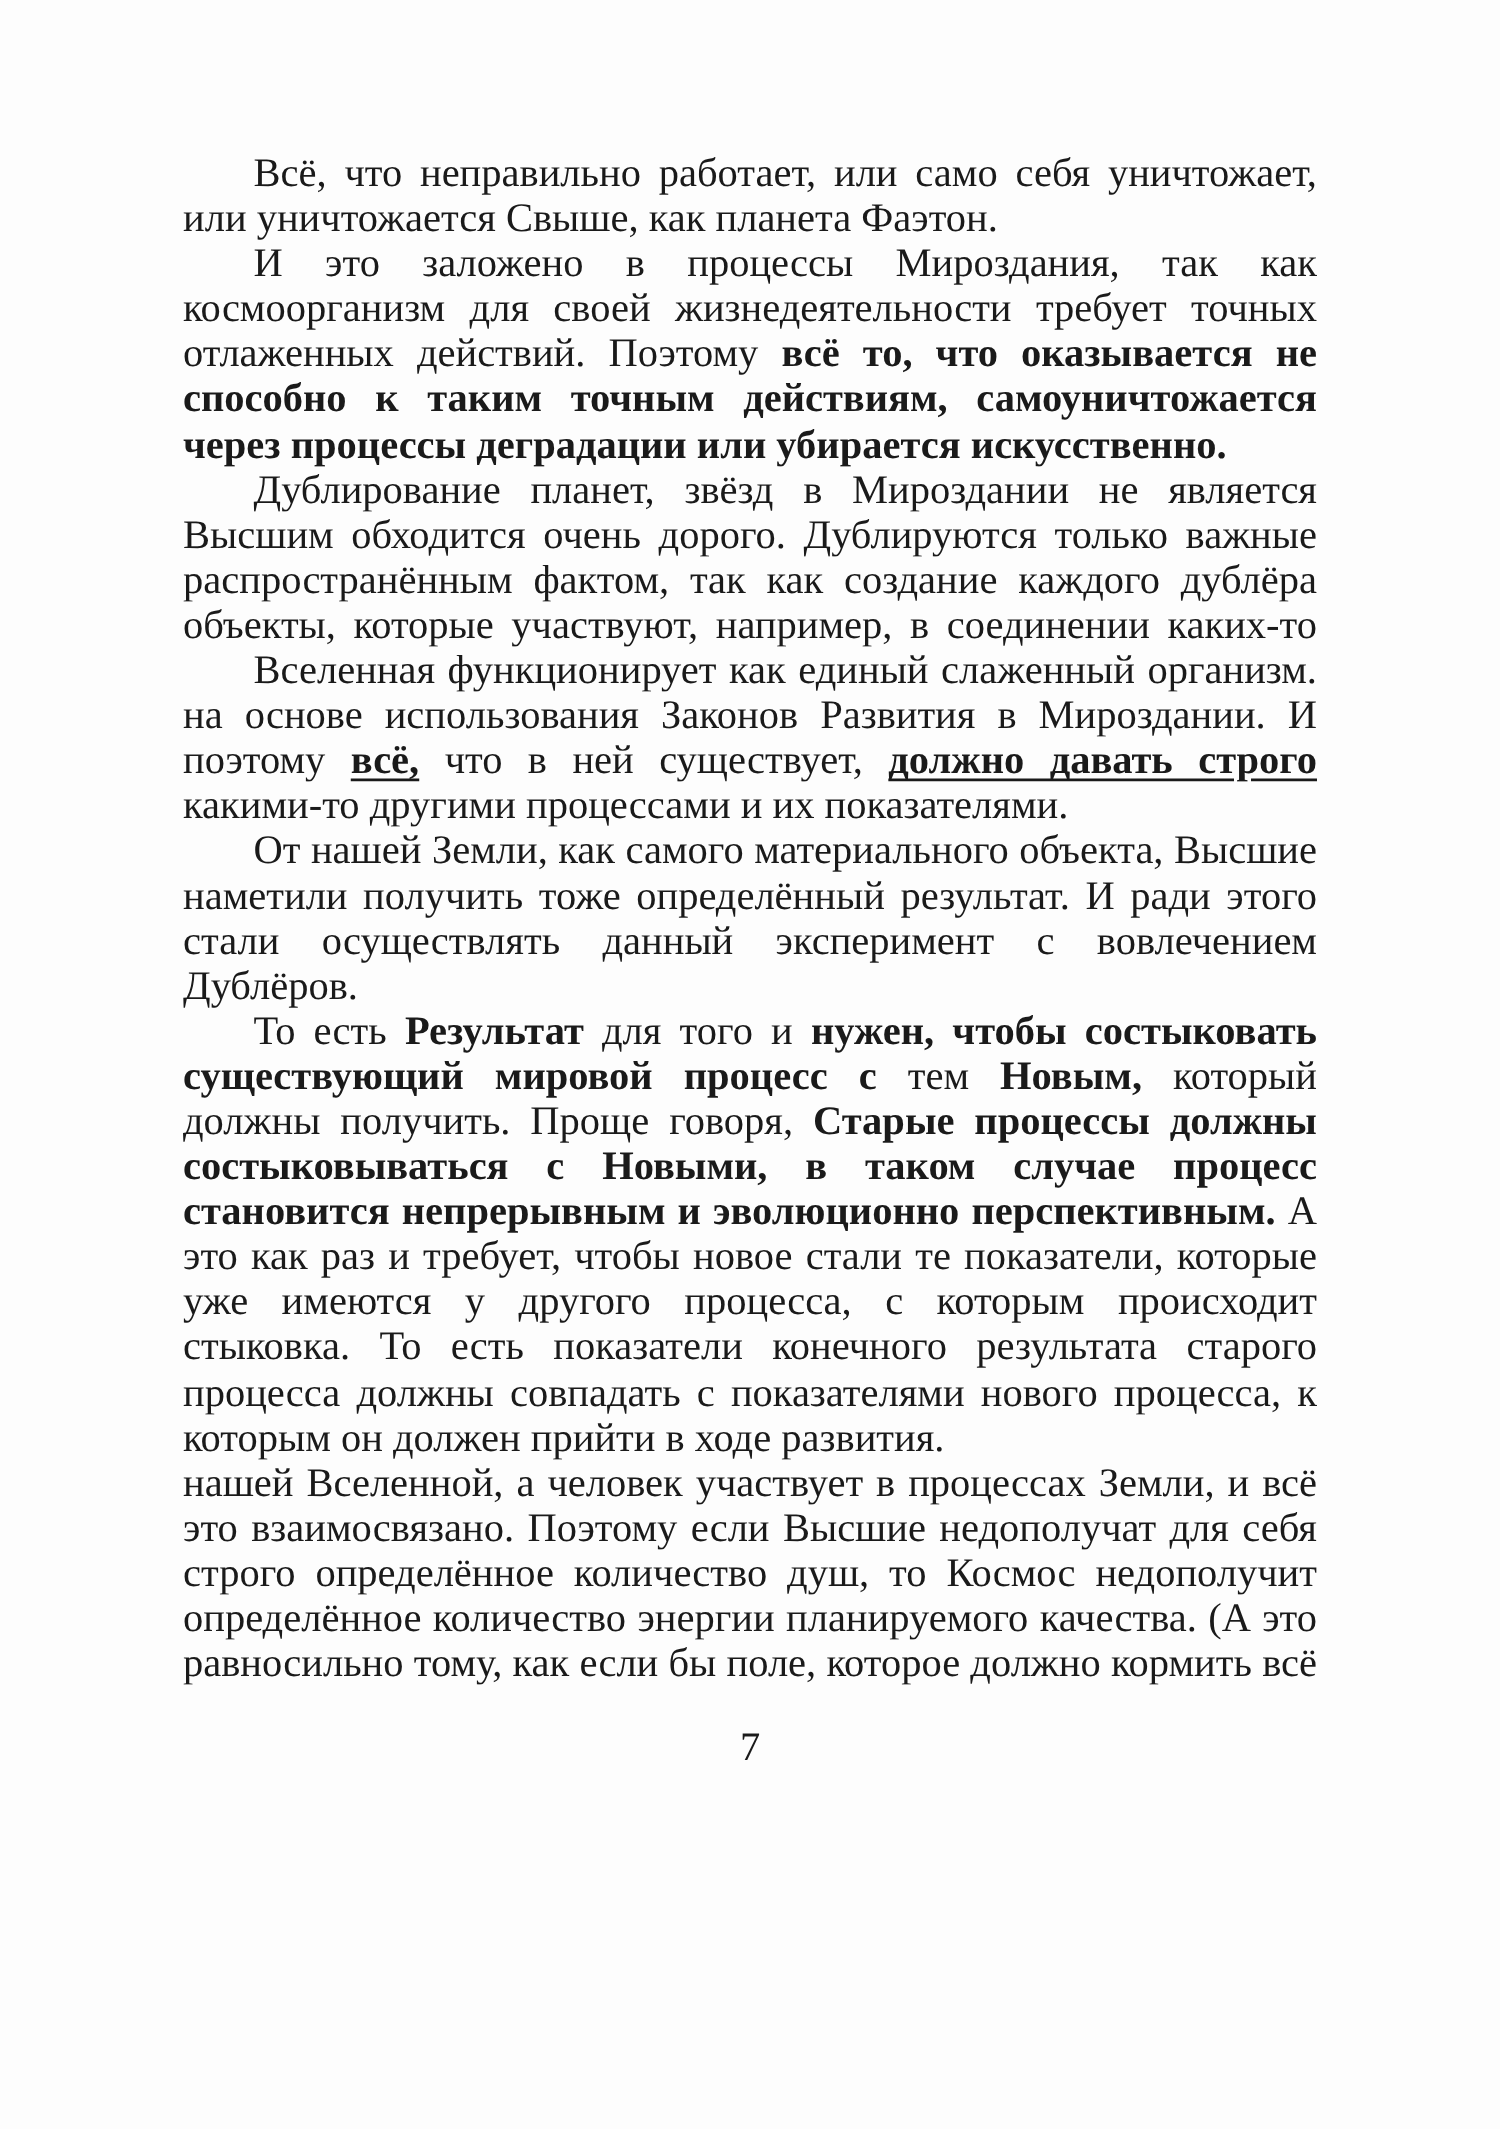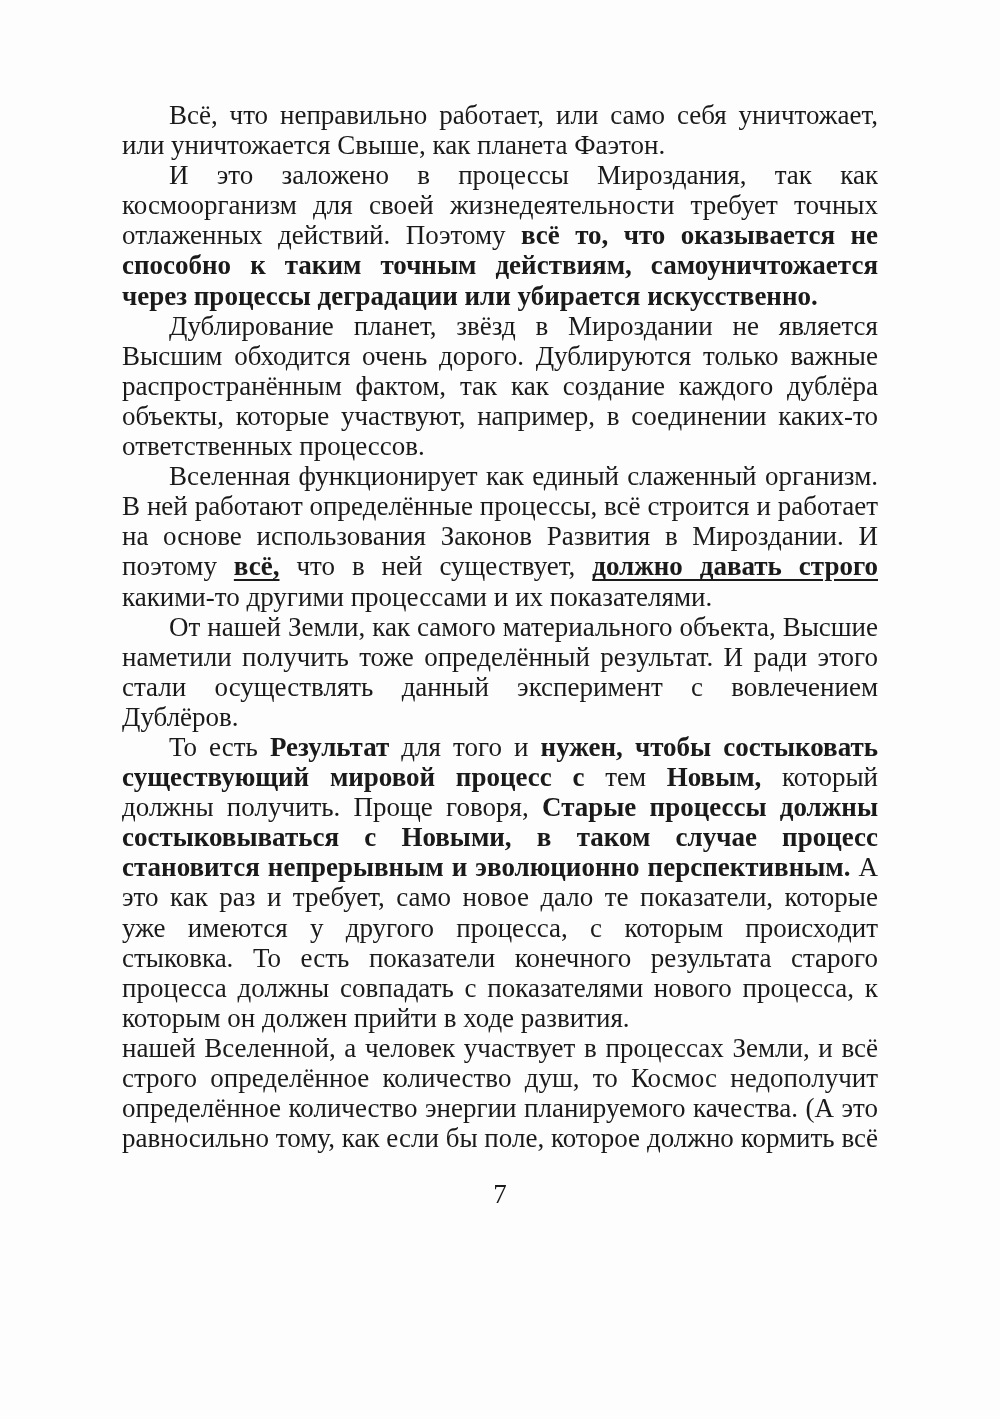--- a/index.html
+++ b/index.html
@@ -62,48 +62,47 @@
         <div class="line"><span>космоорганизм для своей жизнедеятельности требует точных</span></div>
         <div class="line"><span>отлаженных действий. Поэтому </span><span class="b">всё то, что оказывается не</span></div>
         <div class="line"><span class="b">способно к таким точным действиям, самоуничтожается</span></div>
         <div class="line last"><span class="b">через процессы деградации или убирается искусственно.</span></div>
       </div>
       <div class="para">
         <div class="line first"><span>Дублирование планет, звёзд в Мироздании не является</span></div>
         <div class="line"><span>Высшим обходится очень дорого. Дублируются только важные</span></div>
         <div class="line"><span>распространённым фактом, так как создание каждого дублёра</span></div>
         <div class="line"><span>объекты, которые участвуют, например, в соединении каких-то</span></div>
-        <div class="line last"><span>ответственных процессов.</span></div>
       </div>
       <div class="para">
         <div class="line first"><span>Вселенная функционирует как единый слаженный организм.</span></div>
-        <div class="line"><span>В ней работают определённые процессы, всё строится и работает</span></div>
         <div class="line"><span>на основе использования Законов Развития в Мироздании. И</span></div>
         <div class="line"><span>поэтому </span><span class="b u">всё,</span><span> что в ней существует, </span><span class="b u">должно давать строго</span></div>
         <div class="line last"><span>какими-то другими процессами и их показателями.</span></div>
       </div>
       <div class="para">
         <div class="line first"><span>От нашей Земли, как самого материального объекта, Высшие</span></div>
         <div class="line"><span>наметили получить тоже определённый результат. И ради этого</span></div>
         <div class="line"><span>стали осуществлять данный эксперимент с вовлечением</span></div>
         <div class="line last"><span>Дублёров.</span></div>
       </div>
       <div class="para">
         <div class="line first"><span>То есть </span><span class="b">Результат</span><span> для того и </span><span class="b">нужен, чтобы состыковать</span></div>
         <div class="line"><span class="b">существующий мировой процесс с</span><span> тем </span><span class="b">Новым,</span><span> который</span></div>
         <div class="line"><span>должны получить. Проще говоря, </span><span class="b">Старые процессы должны</span></div>
         <div class="line"><span class="b">состыковываться с Новыми, в таком случае процесс</span></div>
         <div class="line"><span class="b">становится непрерывным и эволюционно перспективным.</span><span> А</span></div>
-        <div class="line"><span>это как раз и требует, само новое дало те показатели, которые</span></div>
+        <div class="line"><span>это как раз и требует, чтобы новое стали те показатели, которые</span></div>
         <div class="line"><span>уже имеются у другого процесса, с которым происходит</span></div>
         <div class="line"><span>стыковка. То есть показатели конечного результата старого</span></div>
         <div class="line"><span>процесса должны совпадать с показателями нового процесса, к</span></div>
         <div class="line last"><span>которым он должен прийти в ходе развития.</span></div>
       </div>
       <div class="para">
         <div class="line"><span>нашей Вселенной, а человек участвует в процессах Земли, и всё</span></div>
+        <div class="line"><span>это взаимосвязано. Поэтому если Высшие недополучат для себя</span></div>
         <div class="line"><span>строго определённое количество душ, то Космос недополучит</span></div>
         <div class="line"><span>определённое количество энергии планируемого качества. (А это</span></div>
         <div class="line"><span>равносильно тому, как если бы поле, которое должно кормить всё</span></div>
       </div>
     </div>
   <div class="page-number">7</div>
 </div>
 
 </body></html>

